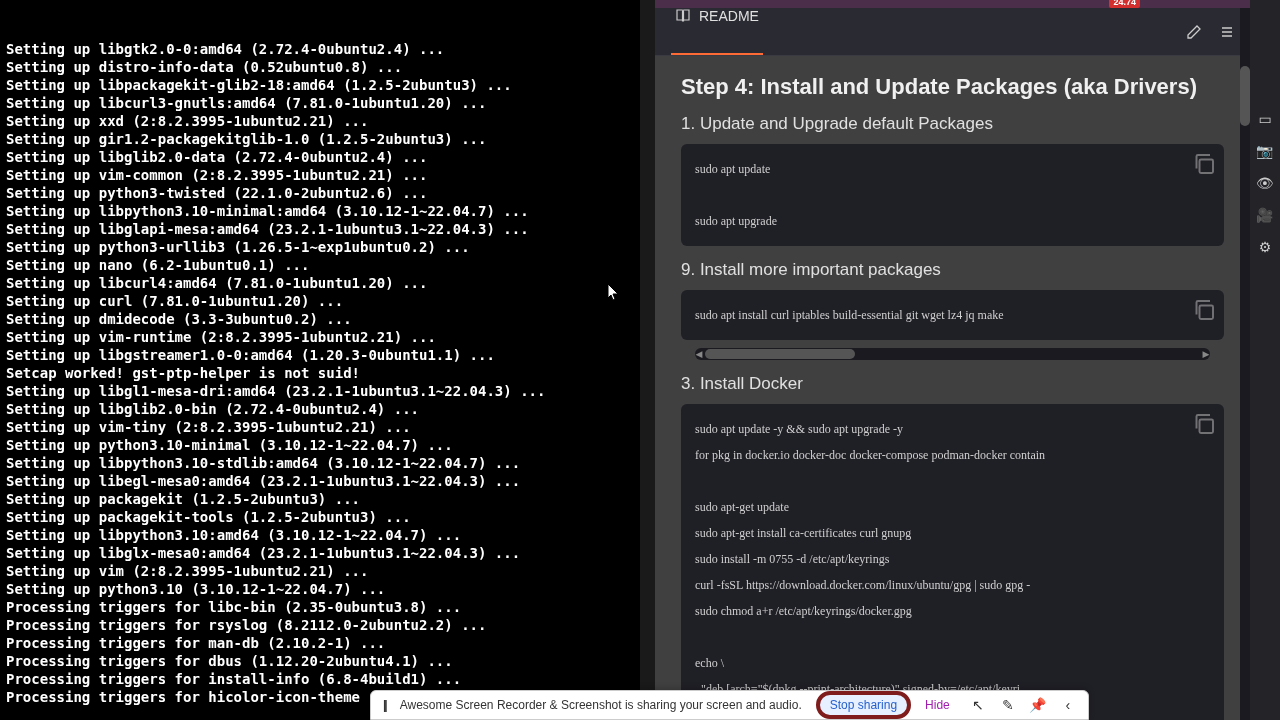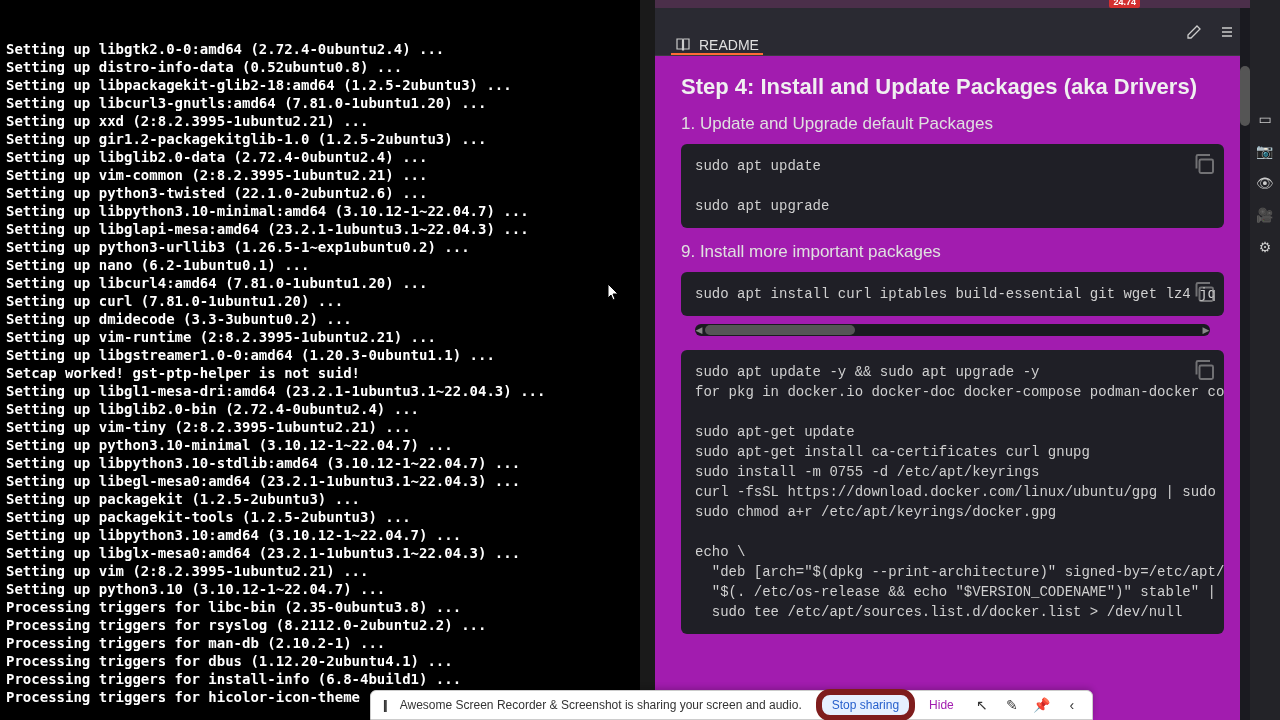--- a/index.html
+++ b/index.html
@@ -4,39 +4,39 @@
 <style>
 * { margin:0; padding:0; box-sizing:border-box; }
 body { width:1280px; height:720px; overflow:hidden; font-family:sans-serif; background:#1a1a1a; position:relative; }
 
 
 .terminal { position:absolute; left:0; top:0; width:640px; height:720px; background:#000; color:#fff;
   font-family:"DejaVu Sans Mono","Liberation Mono",monospace; font-size:14px; line-height:18px; padding:4px 6px;
   white-space:pre; overflow:hidden;font-weight:bold; }
 
 
-.doc-pane { position:absolute; left:655px; top:0; width:595px; height:720px; background:#a21caf; color:#e0e0e0; }
+.doc-pane { position:absolute; left:655px; top:0; width:595px; height:720px; background:#404040; color:#e0e0e0; }
 .doc-header { height:8px; background:#4b2f4a; position:relative; }
 .badge-red { position:absolute; right:110px; top:-4px; background:#d32f2f; color:#fff; font-size:9px;
   padding:1px 4px; border-radius:2px; font-weight:bold; }
 
 .readme-bar { display:flex; align-items:center; height:48px; padding:0 16px; border-bottom:1px solid #3a3a42;
   background:#2a2a32; position:relative; }
-.readme-tab { display:flex; align-items:flex-end; gap:8px; font-size:14px; color:#e0e0e0; height:100%;
+.readme-tab { display:flex; align-items:flex-start; gap:8px; font-size:14px; color:#e0e0e0; height:100%;
   border-bottom:2px solid #ff6b35; padding:0 4px; }
 .readme-icon { width:16px; height:16px; }
 .readme-actions { margin-left:auto; display:flex; gap:16px; }
 .readme-actions svg { width:16px; height:16px; cursor:pointer; }
 
 .doc-body { padding:18px 26px; height:calc(100% - 56px); overflow:hidden; }
 .doc-body h2 { font-size:22px; font-weight:600; color:#f0f0f0; }
 .step-label { font-size:17px; color:#e0e0e0; margin:14px 0 10px; }
 
 .code-block { position:relative; background:#1f1f26; border-radius:6px; padding:12px 14px; margin-bottom:14px;
-  font-family:Liberation Mono, monospace; font-size:14px; line-height:20px; color:#d0d0d0; white-space:pre;
+  font-family:Liberation Serif, serif; font-size:12px; line-height:26px; color:#d0d0d0; white-space:pre;
   overflow:hidden; }
 .copy-btn { position:absolute; top:8px; right:8px; width:24px; height:24px; cursor:pointer; opacity:0.6; }
 .hscroll { height:12px; background:#1a1a20; margin:-6px 14px 14px; border-radius:6px; position:relative; }
 .hscroll-thumb { position:absolute; left:10px; top:1px; height:10px; width:150px; background:#555; border-radius:5px; }
 .hscroll-arrow-l, .hscroll-arrow-r { position:absolute; top:0; width:12px; height:12px; font-size:9px; color:#888;
   display:flex; align-items:center; justify-content:center; }
 .hscroll-arrow-l{left:-2px;} .hscroll-arrow-r{right:-2px;}
 
 
 .side-strip { position:absolute; right:0; top:0; width:30px; height:720px; background:#232328;
@@ -45,21 +45,21 @@
   justify-content:center; cursor:pointer; }
 
 
 .vscroll { position:absolute; right:30px; top:8px; width:10px; height:712px; background:#1a1a20; }
 .vscroll-thumb { position:absolute; top:58px; width:10px; height:60px; background:#555; border-radius:5px; }
 
 
 .share-bar { position:absolute; left:370px; bottom:0; height:30px; background:#fff; border:1px solid #ccc;
   border-radius:6px 6px 0 0; display:flex; align-items:center; gap:14px; padding:0 12px; font-size:12px;
   color:#333; box-shadow:0 -2px 6px rgba(0,0,0,.2); }
-.share-bar .pill { background:#e6f0ff; border:6px solid #7f1d1d; border-radius:14px; padding:3px 10px;
+.share-bar .pill { background:#e6f0ff; border:4px solid #7f1d1d; border-radius:14px; padding:3px 10px;
   color:#265fcc; cursor:pointer; font-size:12px; }
 .share-bar .hide { color:#a21caf; cursor:pointer; }
 .share-bar .tools { display:flex; gap:14px; margin-left:6px; }
 .share-bar .tools span { width:16px; height:16px; display:inline-flex; align-items:center; justify-content:center;
   cursor:pointer; font-size:14px; }
 .share-bar .pause { font-weight:bold; letter-spacing:-2px; }
 
 .cursor { position:absolute; width:14px; height:18px; color:#fff; pointer-events:none; }
 .cursor.left-c { left:607px; top:283px; }
 </style>
@@ -140,20 +140,21 @@
         <div class="step-label">9. Install more important packages</div>
         <div class="code-block">sudo apt install curl iptables build-essential git wget lz4 jq make<div class="copy-btn"><svg viewBox="0 0 16 16" fill="none" stroke="#aaa" stroke-width="1.3">
               <rect x="5" y="5" width="9" height="9" rx="1"></rect>
               <path d="M3 11V3c0-.5.5-1 1-1h8"></path>
             </svg></div></div>
         <div class="hscroll">
           <span class="hscroll-arrow-l">◀</span>
           <div class="hscroll-thumb"></div>
           <span class="hscroll-arrow-r">▶</span>
         </div>
+        <div class="step-label">3. Install Docker</div>
         <div class="code-block">sudo apt update -y &amp;&amp; sudo apt upgrade -y
 for pkg in docker.io docker-doc docker-compose podman-docker contain
 
 sudo apt-get update
 sudo apt-get install ca-certificates curl gnupg
 sudo install -m 0755 -d /etc/apt/keyrings
 curl -fsSL https://download.docker.com/linux/ubuntu/gpg | sudo gpg -
 sudo chmod a+r /etc/apt/keyrings/docker.gpg
 
 echo \

